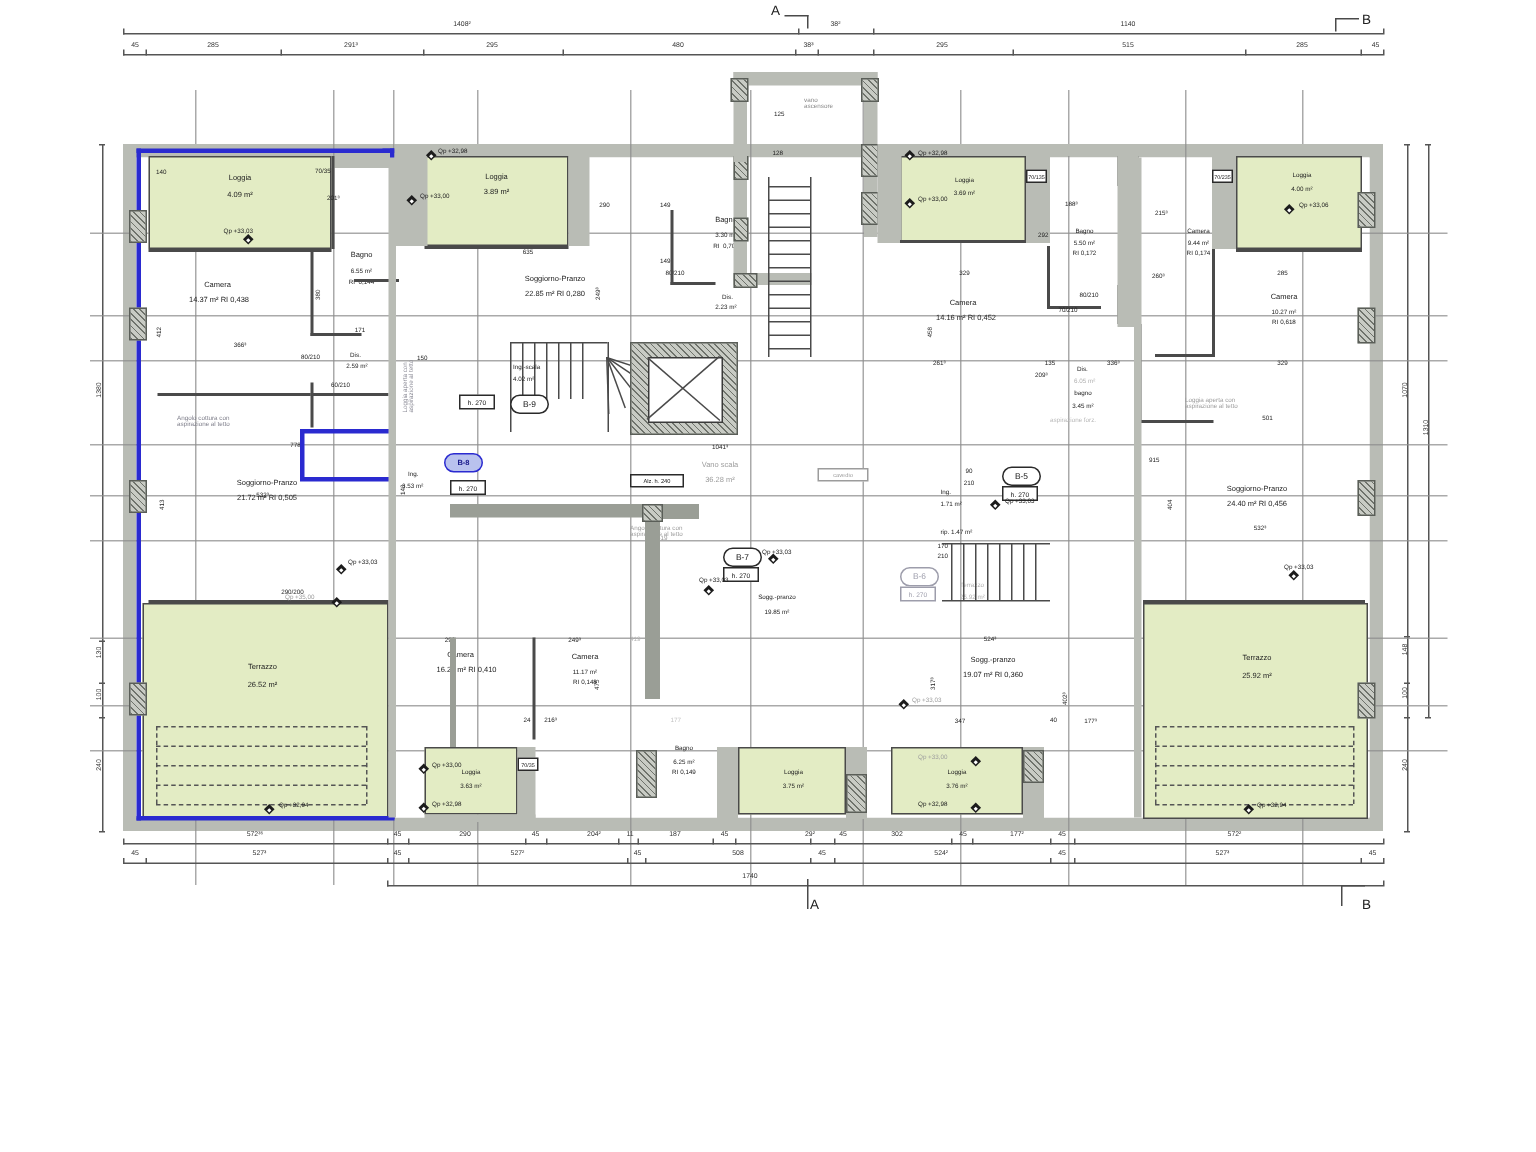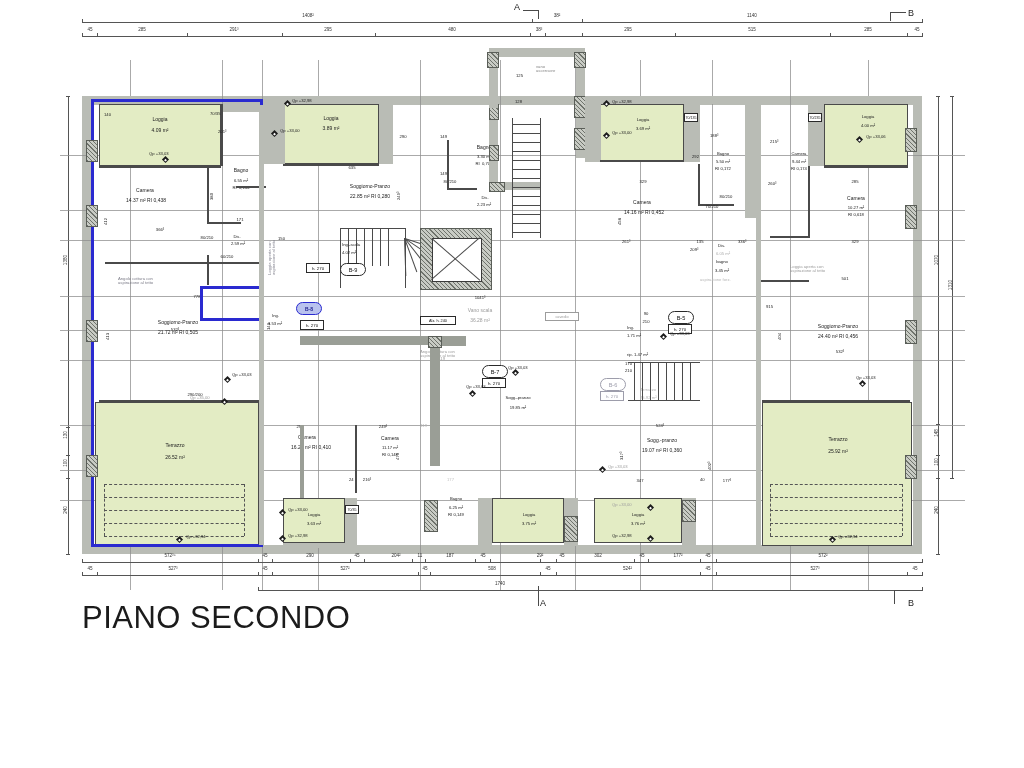--- a/index.html
+++ b/index.html
@@ -657,16 +657,15 @@
     <div class="txt dimtxt" style="left:470px;top:582px;width:60px;">1740</div>
   </div>
 
   <div class="line" style="left:538px;top:586px;width:0.8px;height:20px;"></div>
   <div class="sect-lab" style="left:540px;top:598px;">A</div>
   <div class="line" style="left:894px;top:590px;width:16px;height:0.7px;"></div>
   <div class="line" style="left:894px;top:590px;width:0.7px;height:14px;"></div>
   <div class="sect-lab" style="left:908px;top:598px;">B</div>
 
   <div id="title-block">
-    <div id="title-main">PIANO SECONDO</div>
   </div>
 
 </div>
 
 </body></html>

